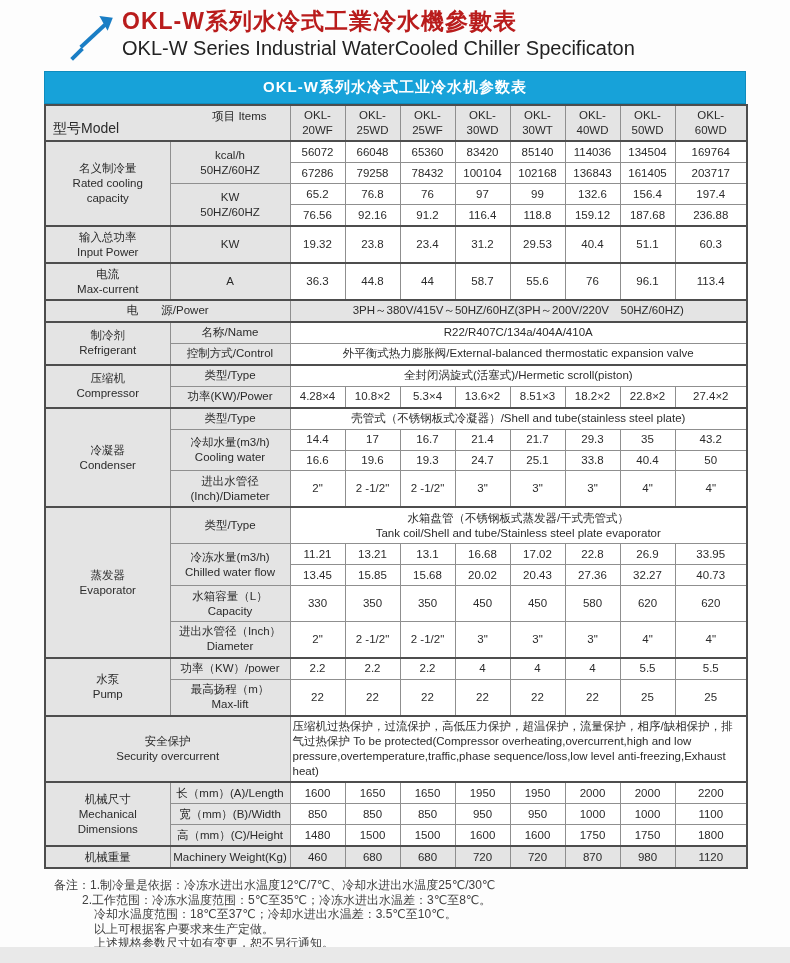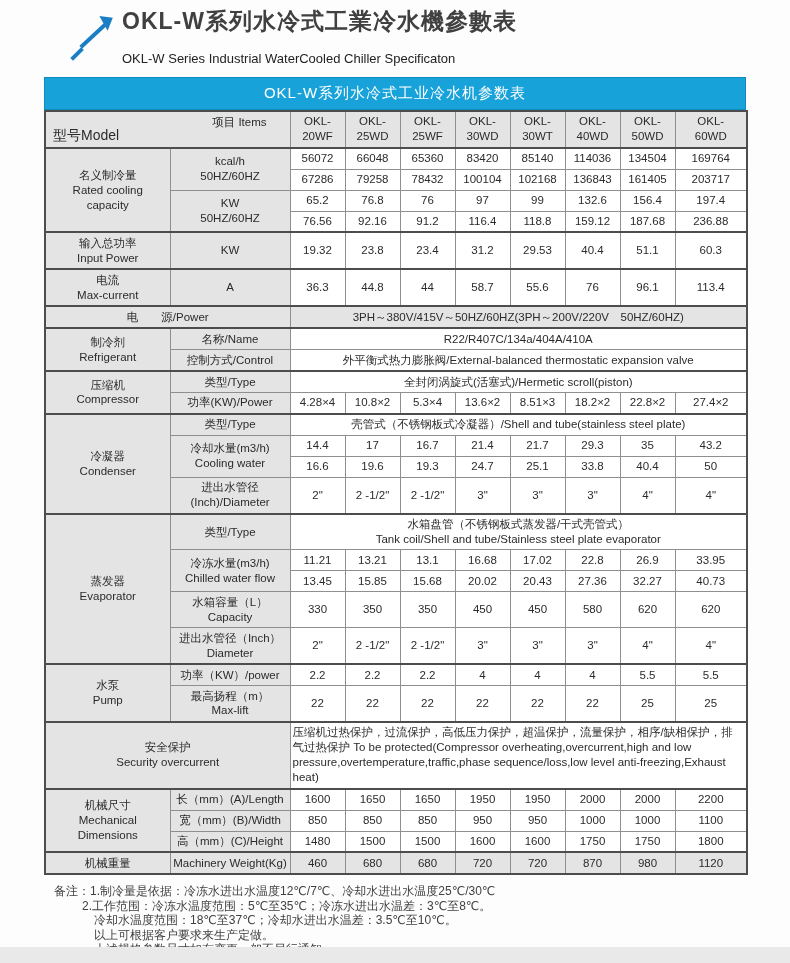--- a/index.html
+++ b/index.html
@@ -9,28 +9,28 @@
     font-family: "Liberation Sans", "DejaVu Sans", sans-serif;
     color: #2b2b2b;
     position: relative;
     overflow: hidden;
   }
   .page { padding-top: 4px; }
 
   
   .hdr { position: relative; padding: 4px 0 6px 122px; min-height: 62px; }
   .logo { position: absolute; left: 66px; top: 6px; width: 52px; height: 52px; }
-  .title-zh { font-size: 23px; font-weight: 600; letter-spacing: 1px; color: #404040; line-height: 1.2; }
-  .title-en { font-size: 13px; color: #222; line-height: 1.25; margin-top: 15px; }
+  .title-zh { font-size: 23px; font-weight: 600; letter-spacing: 1px; color: #b91c1c; line-height: 1.2; }
+  .title-en { font-size: 20px; color: #222; line-height: 1.25; }
 
   
   .tbl-wrap { width: 702px; margin: 4px 0 0 44px; }
   .banner {
     background: #17a2d9; color: #fff; text-align: center;
-    font-size: 15px; font-weight: normal; letter-spacing: 1px;
+    font-size: 15px; font-weight: bold; letter-spacing: 1px;
     padding: 6px 0; border: 1px solid #0f8cbe;
   }
 
   
   table { border-collapse: collapse; width: 702px; table-layout: fixed; }
   td {
     border: 1px solid #8f8f8f;
     font-size: 11.5px; line-height: 1.3;
     text-align: center; vertical-align: middle;
     padding: 2.5px 2px; white-space: pre-line;

